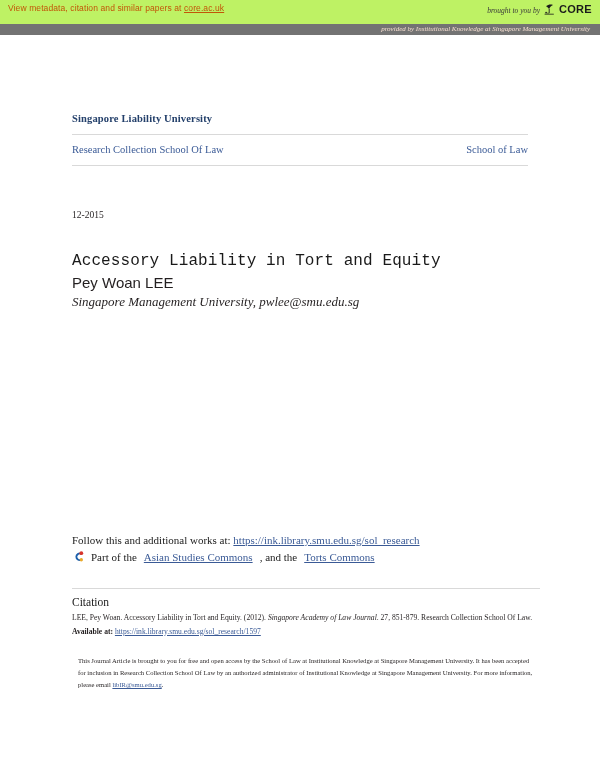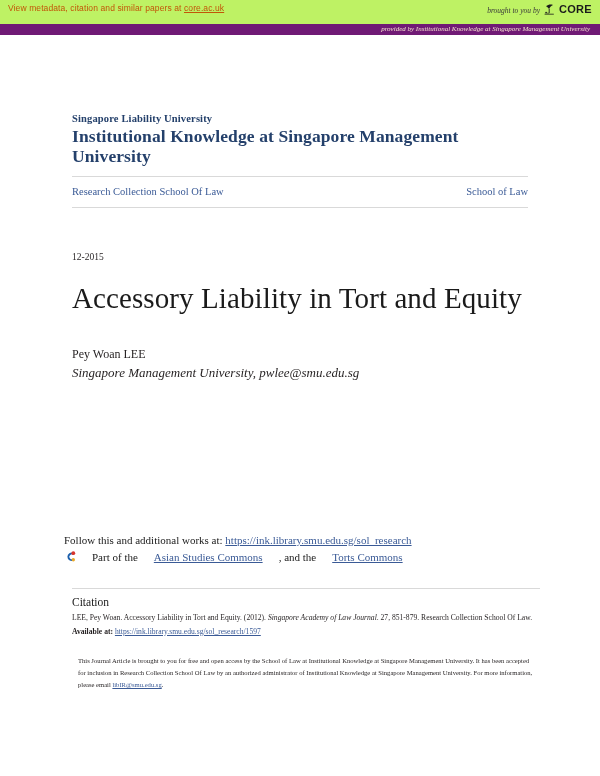--- a/index.html
+++ b/index.html
@@ -58,21 +58,21 @@
   }
   .core-logo-text {
     font-family: "Liberation Sans", sans-serif;
     font-weight: bold;
     font-size: 11px;
     letter-spacing: 0.3px;
     color: #1b1b1b;
   }
   .core-orange-strip {
     height: 11px;
-    background: #701a75;
+    background: #737373;
     position: relative;
   }
   .core-provided {
     position: absolute;
     right: 10px;
     top: 1px;
     font-family: "Liberation Serif", serif;
     font-style: italic;
     font-size: 7px;
     color: #f6ded0;
@@ -123,63 +123,63 @@
     color: #3A5A96;
   }
 
   .date-line {
     margin-top: 44px;
     font-family: "Liberation Serif", serif;
     font-size: 9.5px;
     color: #231f20;
   }
   .doc-title {
-    margin-top: 20px;
-    font-family: Liberation Serif, serif;
-    font-size: 29px;
+    margin-top: 32px;
+    font-family: Liberation Mono, monospace;
+    font-size: 16px;
     color: #1a1a1a;
     letter-spacing: 0.1px;
   }
   .author {
-    margin-top: 32px;
-    font-family: Liberation Serif, serif;
-    font-size: 12px;
+    margin-top: 4px;
+    font-family: Liberation Sans, sans-serif;
+    font-size: 15px;
     color: #231f20;
   }
   .affiliation {
     margin-top: 3px;
     font-family: "Liberation Serif", serif;
     font-style: italic;
     font-size: 13px;
     color: #231f20;
   }
 
   .follow-block {
     position: absolute;
-    left: 64px;
+    left: 72px;
     right: 60px;
     top: 534px;
   }
   .follow-line {
     font-family: "Liberation Serif", serif;
     font-size: 11px;
     color: #1a1a1a;
   }
   .follow-line a, .partof-line a {
     color: #3A5A96;
     text-decoration: underline;
   }
   .partof-line {
     margin-top: 5px;
     font-family: "Liberation Serif", serif;
     font-size: 11px;
     color: #1a1a1a;
     display: flex;
     align-items: center;
-    gap: 16px;
+    gap: 7px;
   }
   .dc-icon {
     display: inline-block;
     width: 12px;
     height: 12px;
     position: relative;
     flex: 0 0 auto;
   }
 
   .citation-section {
@@ -254,21 +254,20 @@
 </div>
 
 <div class="core-orange-strip">
   <span class="core-provided">provided by Institutional Knowledge at Singapore Management University</span>
 </div>
 
 <div class="page">
 
   <div class="masthead">
     <div class="masthead-small">Singapore Liability University</div>
-    <div class="masthead-large">Institutional Knowledge at Singapore Management University</div>
   </div>
 
   <hr class="rule">
 
   <div class="collection-row">
     <span>Research Collection School Of Law</span>
     <span class="right">School of Law</span>
   </div>
 
   <hr class="rule">

